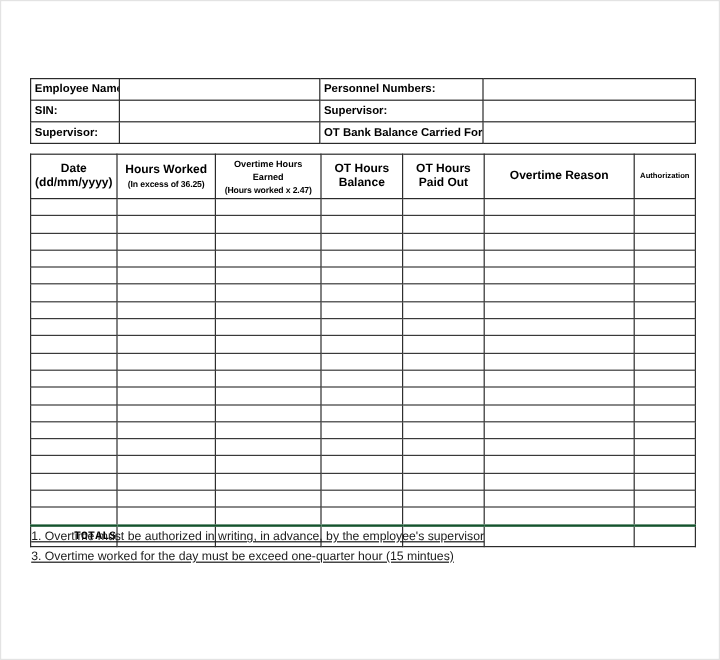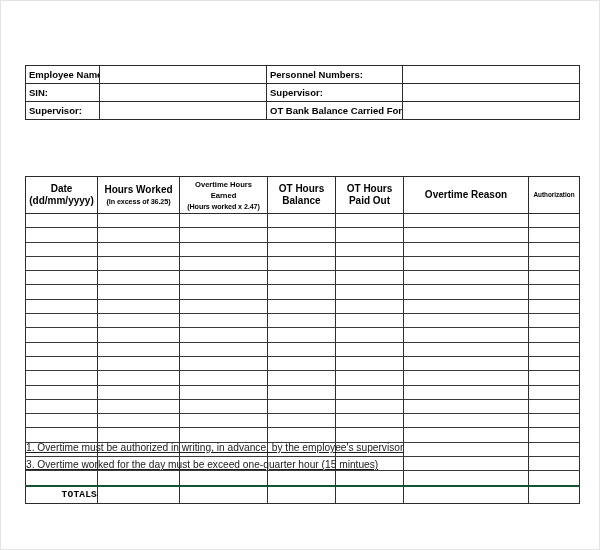--- a/index.html
+++ b/index.html
@@ -46,21 +46,20 @@
   .info-table td.blank { font-weight: normal; }
 
   
   .ot-table {
     position: absolute;
     left: 24px;
     top: 127px;
     width: 554px;
     border-collapse: collapse;
     table-layout: fixed;
-    margin-top: 48px;
   }
   .ot-table td, .ot-table th {
     border: 1.2px solid #333333;
     padding: 0;
     margin: 0;
   }
   .ot-table thead th {
     border: 1.4px solid #2b2b2b;
     height: 34px;
     vertical-align: middle;

